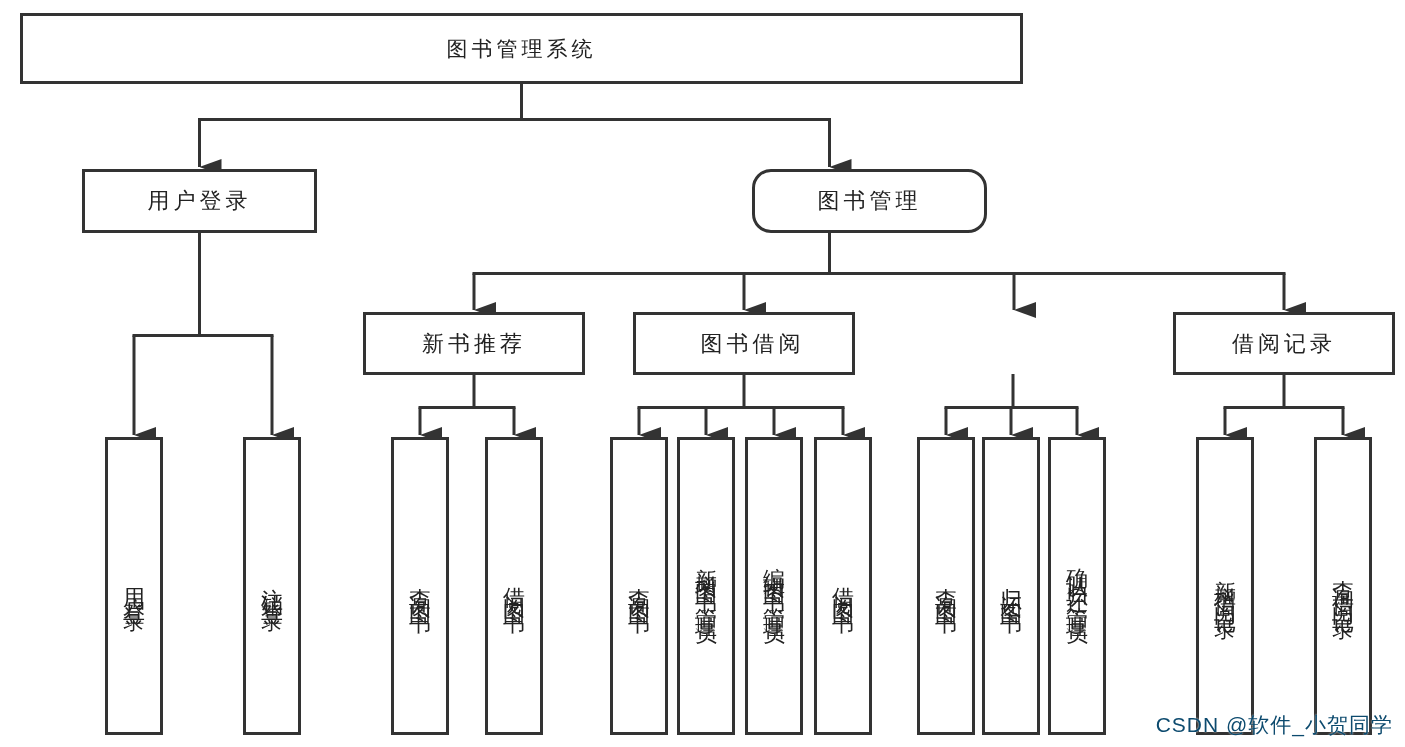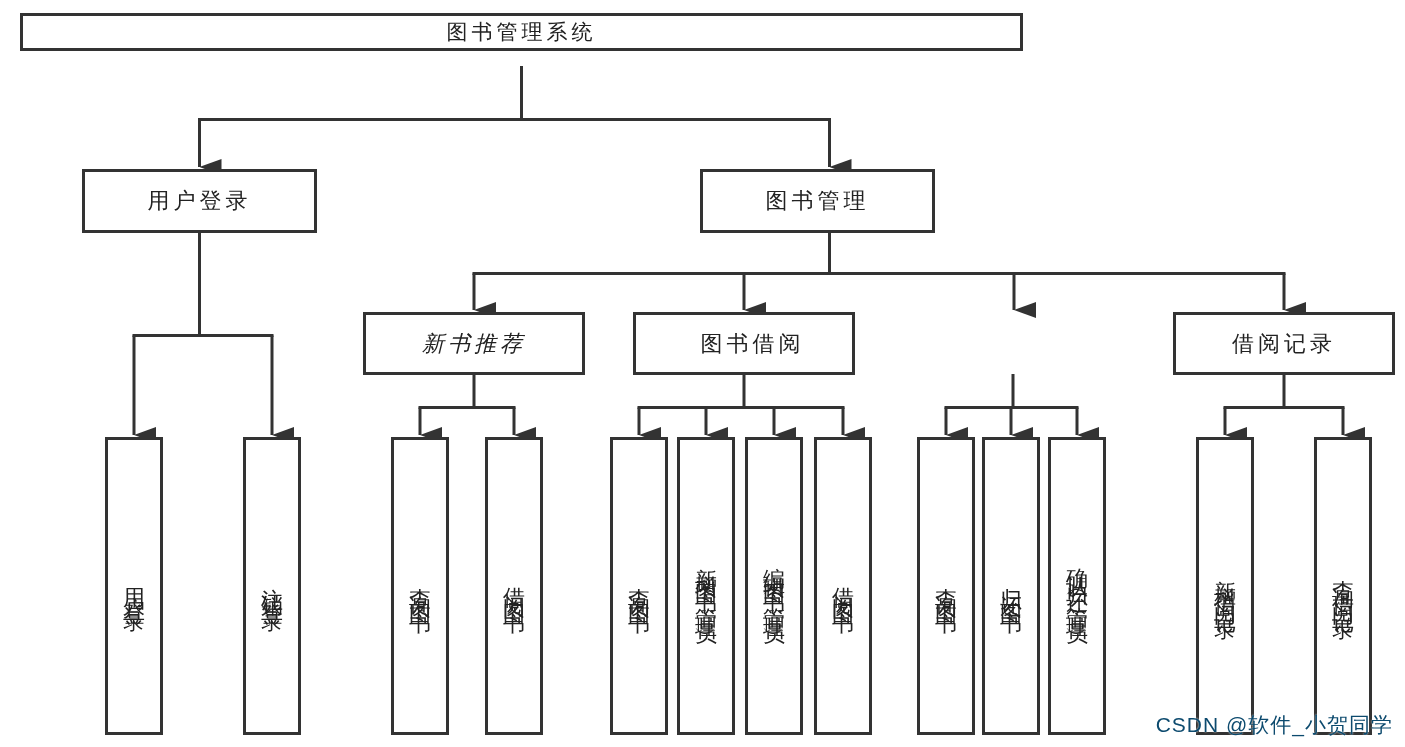--- a/index.html
+++ b/index.html
@@ -43,21 +43,21 @@
   .vbox .vlabel {
     writing-mode: vertical-rl;
     text-orientation: mixed;
     font-size: 22px;
     letter-spacing: 8px;
     line-height: 1.1;
     color: #222222;
     white-space: nowrap;
   }
   
-  .lvl1 { left: 20px;  top: 13px;  width: 1003px; height: 38px; }
+  .lvl1 { left: 20px;  top: 13px;  width: 1003px; height: 71px; }
   .lvl2 { top: 169px; width: 235px; height: 64px; }
   .lvl3 { top: 312px; width: 222px; height: 63px; }
   .vbox { top: 437px; width: 58px;  height: 298px; }
   #watermark {
     position: absolute;
     right: 12px;
     bottom: 8px;
     font-size: 21px;
     letter-spacing: 1px;
     color: #0c4a6e;
@@ -108,25 +108,25 @@
     </g>
   </svg>
 
   <div class="box lvl1">
     <span class="hlabel root-title">图书管理系统</span>
   </div>
 
   <div class="box lvl2" style="left:82px;">
     <span class="hlabel">用户登录</span>
   </div>
-  <div class="box lvl2" style="left:700px;">
+  <div class="box lvl2" style="left:752px;border-radius:19px;">
     <span class="hlabel">图书管理</span>
   </div>
 
-  <div class="box lvl3" style="left:363px;font-style:italic;">
+  <div class="box lvl3" style="left:363px;">
     <span class="hlabel">新书推荐</span>
   </div>
   <div class="box lvl3" style="left:633px;padding-left:17px;">
     <span class="hlabel">图书借阅</span>
   </div>
   <div class="box lvl3" style="left:1173px;">
     <span class="hlabel">借阅记录</span>
   </div>
 
   <div class="box vbox" style="left:105px;">

